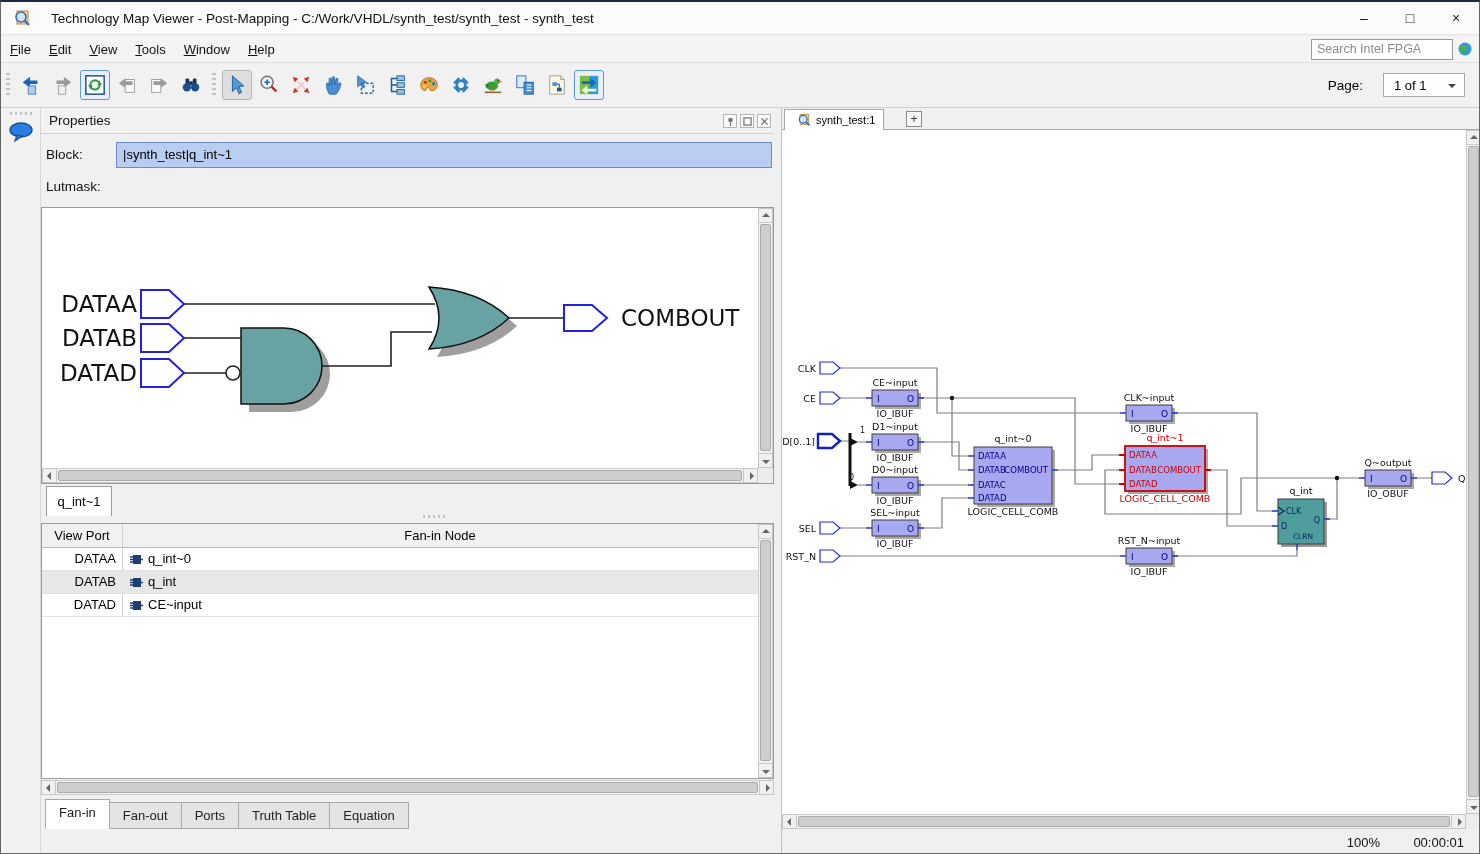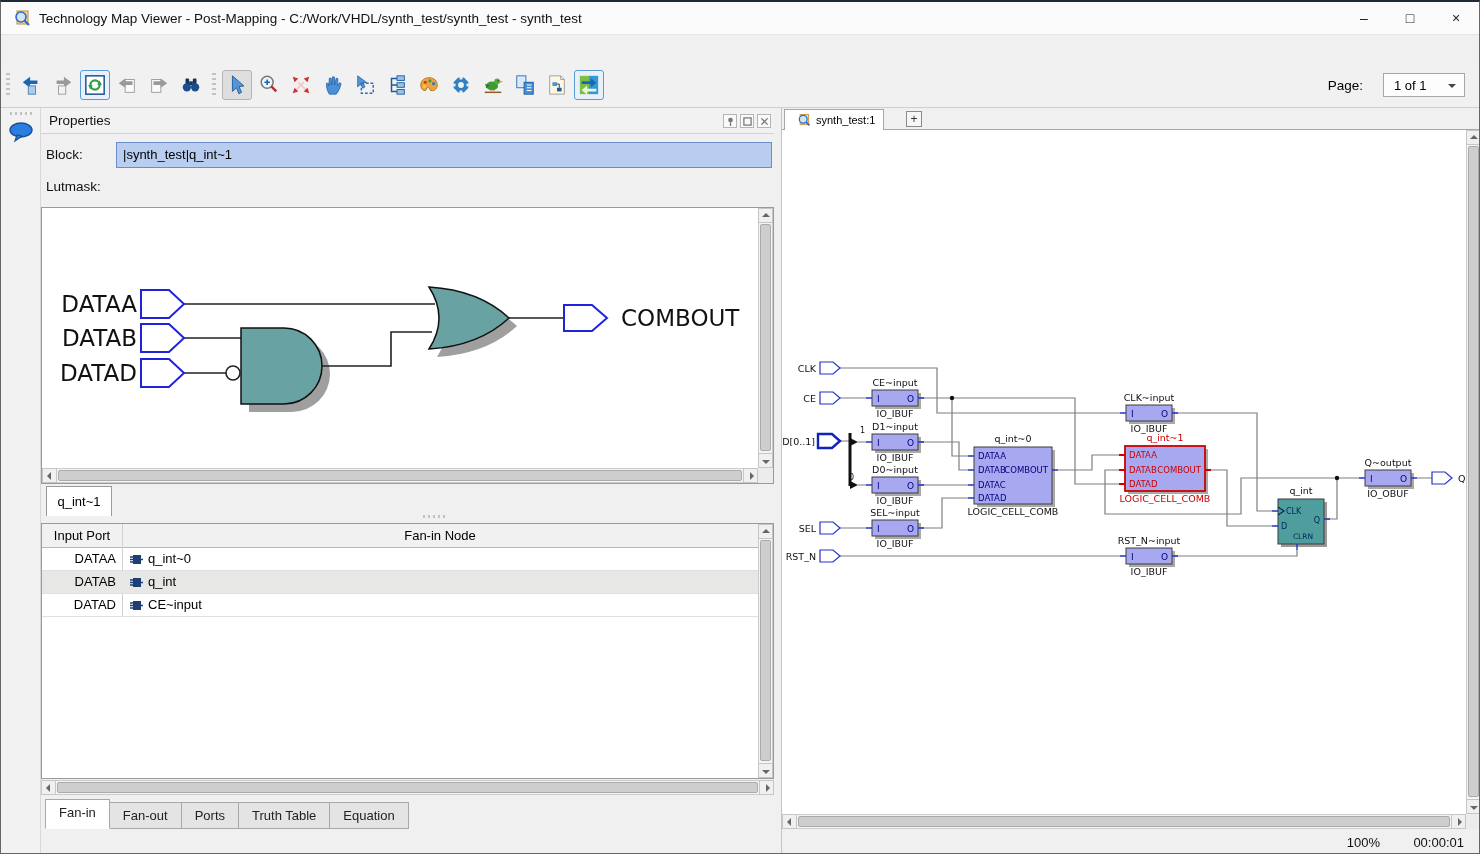--- a/index.html
+++ b/index.html
@@ -3,21 +3,21 @@
 <meta charset="utf-8">
 <style>
   * { box-sizing: border-box; margin:0; padding:0; }
   body { background:#555; font-family:"Liberation Sans",sans-serif; }
   .win { position:relative; width:1480px; height:854px; background:#f0f0f0; overflow:hidden;
          border:1px solid #666; border-top:2px solid #1d2a3a; }
   
   .titlebar { position:absolute; left:0; top:0; width:100%; height:33px; background:#fbfbfb;
               border-bottom:1px solid #e4e4e4; display:flex; align-items:center; }
   .appicon { margin-left:12px; width:18px; height:18px; }
-  .title { margin-left:8px; font-size:13.5px; color:#111; }
+  .title { margin-left:20px; font-size:13.5px; color:#111; }
   .wbtns { margin-left:auto; display:flex; height:100%; }
   .wbtn { width:46px; height:100%; display:flex; align-items:center; justify-content:center;
           font-size:14px; color:#222; }
   
   .menubar { position:absolute; left:0; top:34px; width:100%; height:27px; background:#f4f4f4;
              border-bottom:1px solid #e0e0e0; display:flex; align-items:center; }
   .mi { display:inline-block; padding:4px 9px; font-size:13px; color:#111; }
   .mi::first-letter { text-decoration: underline; }
   .searchwrap { margin-left:auto; display:flex; align-items:center; margin-right:6px; }
   .searchbox { width:142px; height:21px; border:1px solid #9a9a9a; background:#fff; font-size:12.5px;
@@ -116,20 +116,35 @@
       <line x1="11.5" y1="11.5" x2="16" y2="16" stroke="#2a6fd4" stroke-width="2.2"></line>
     </svg>
     <span class="title">Technology Map Viewer - Post-Mapping - C:/Work/VHDL/synth_test/synth_test - synth_test</span>
     <div class="wbtns">
       <div class="wbtn">–</div>
       <div class="wbtn">□</div>
       <div class="wbtn">×</div>
     </div>
   </div>
 
+  <div class="menubar">
+    <span class="mi">File</span>
+    <span class="mi">Edit</span>
+    <span class="mi">View</span>
+    <span class="mi">Tools</span>
+    <span class="mi">Window</span>
+    <span class="mi">Help</span>
+    <div class="searchwrap">
+      <input class="searchbox" placeholder="Search Intel FPGA" style="">
+      <svg width="16" height="16" viewBox="0 0 16 16" style="margin-left:4px">
+        <circle cx="8" cy="8" r="6.5" fill="#2f9ad6"></circle>
+        <path d="M4 5 Q7 3 9 5 Q11 7 8 9 Q5 11 6 13 Q3 11 3 8 Q3 6 4 5Z" fill="#52b043"></path>
+      </svg>
+    </div>
+  </div>
 
   <div class="toolbar">
     <div class="grip"></div>
     <div class="tbtn">
       <svg width="22" height="22" viewBox="0 0 24 24">
         <path d="M19 7 H11 V3 L3 9 L11 15 V11 H19 Z" fill="#1a66b5"></path>
         <rect x="9" y="13" width="8" height="9" fill="#a9cdec" stroke="#4d7fae"></rect>
         </svg>
     </div>
     <div class="tbtn">
@@ -343,21 +358,21 @@
       <div class="scorner" style="left:716px;top:260px;width:15px;height:15px"></div>
     </div>
 
     <div class="ptab">
       <span>q_int~1</span>
     </div>
     <div class="mid-grip"></div>
 
     <div class="ftable">
       <div class="thead">
-        <span class="c1">Input Port</span>
+        <span class="c1">View Port</span>
         <span class="c2">Fan-in Node</span>
       </div>
       <div class="coldiv"></div>
       <div class="trow" style="top:24px">
         <span class="port">DATAA</span>
         <span class="node">
           <svg width="13" height="11" viewBox="0 0 13 11">
             <rect x="3" y="1" width="8" height="9" fill="#1d3f73"></rect>
             <path d="M0 3 H3 M0 5.5 H3 M0 8 H3 M11 5.5 H13" stroke="#1d3f73" stroke-width="1.4"></path>
             </svg>

